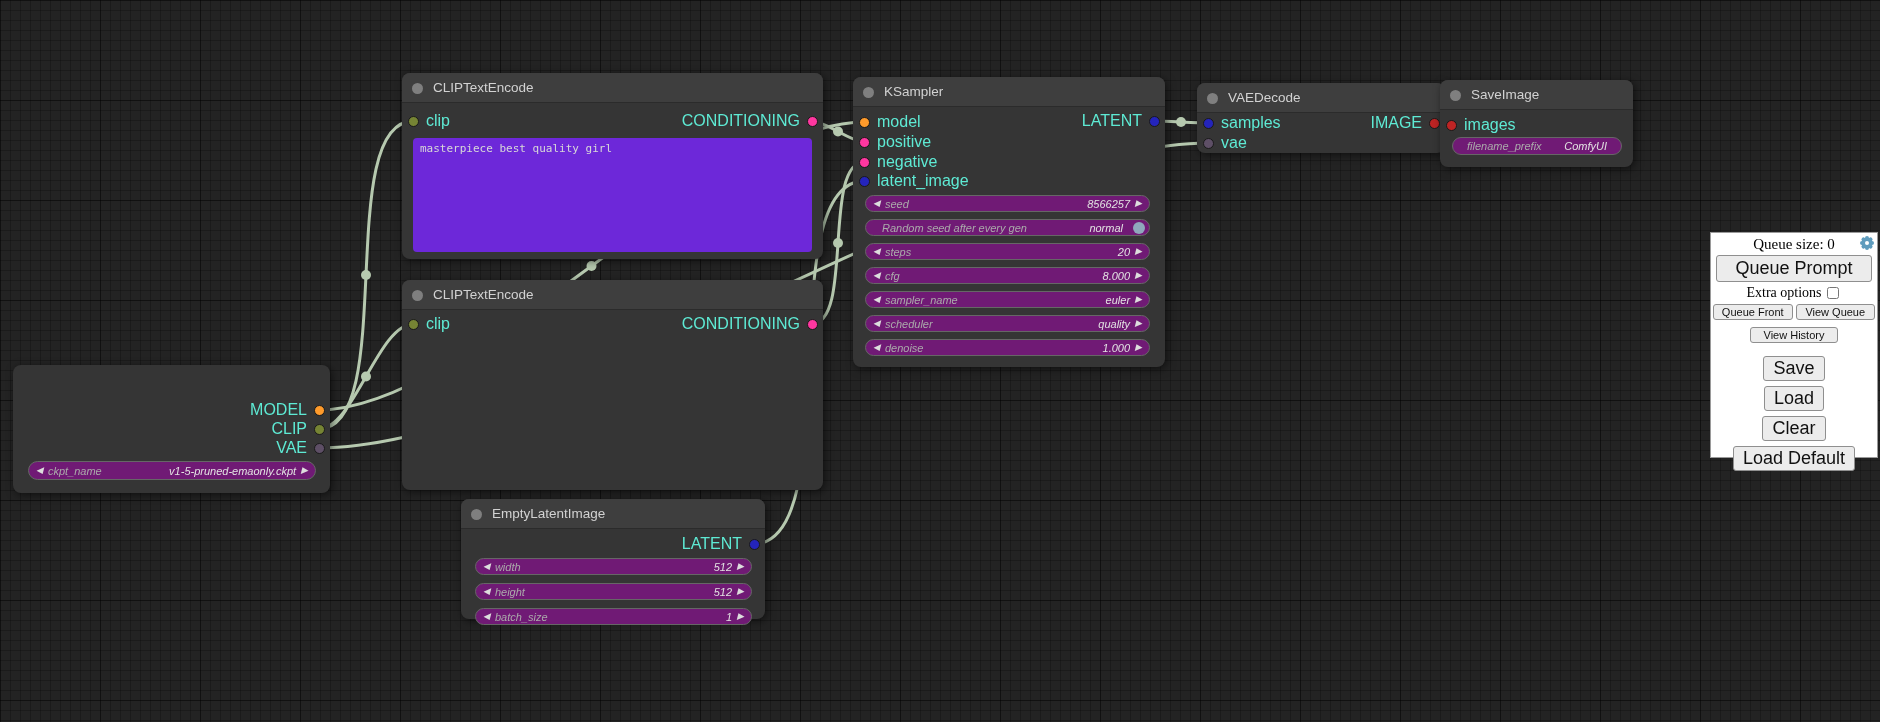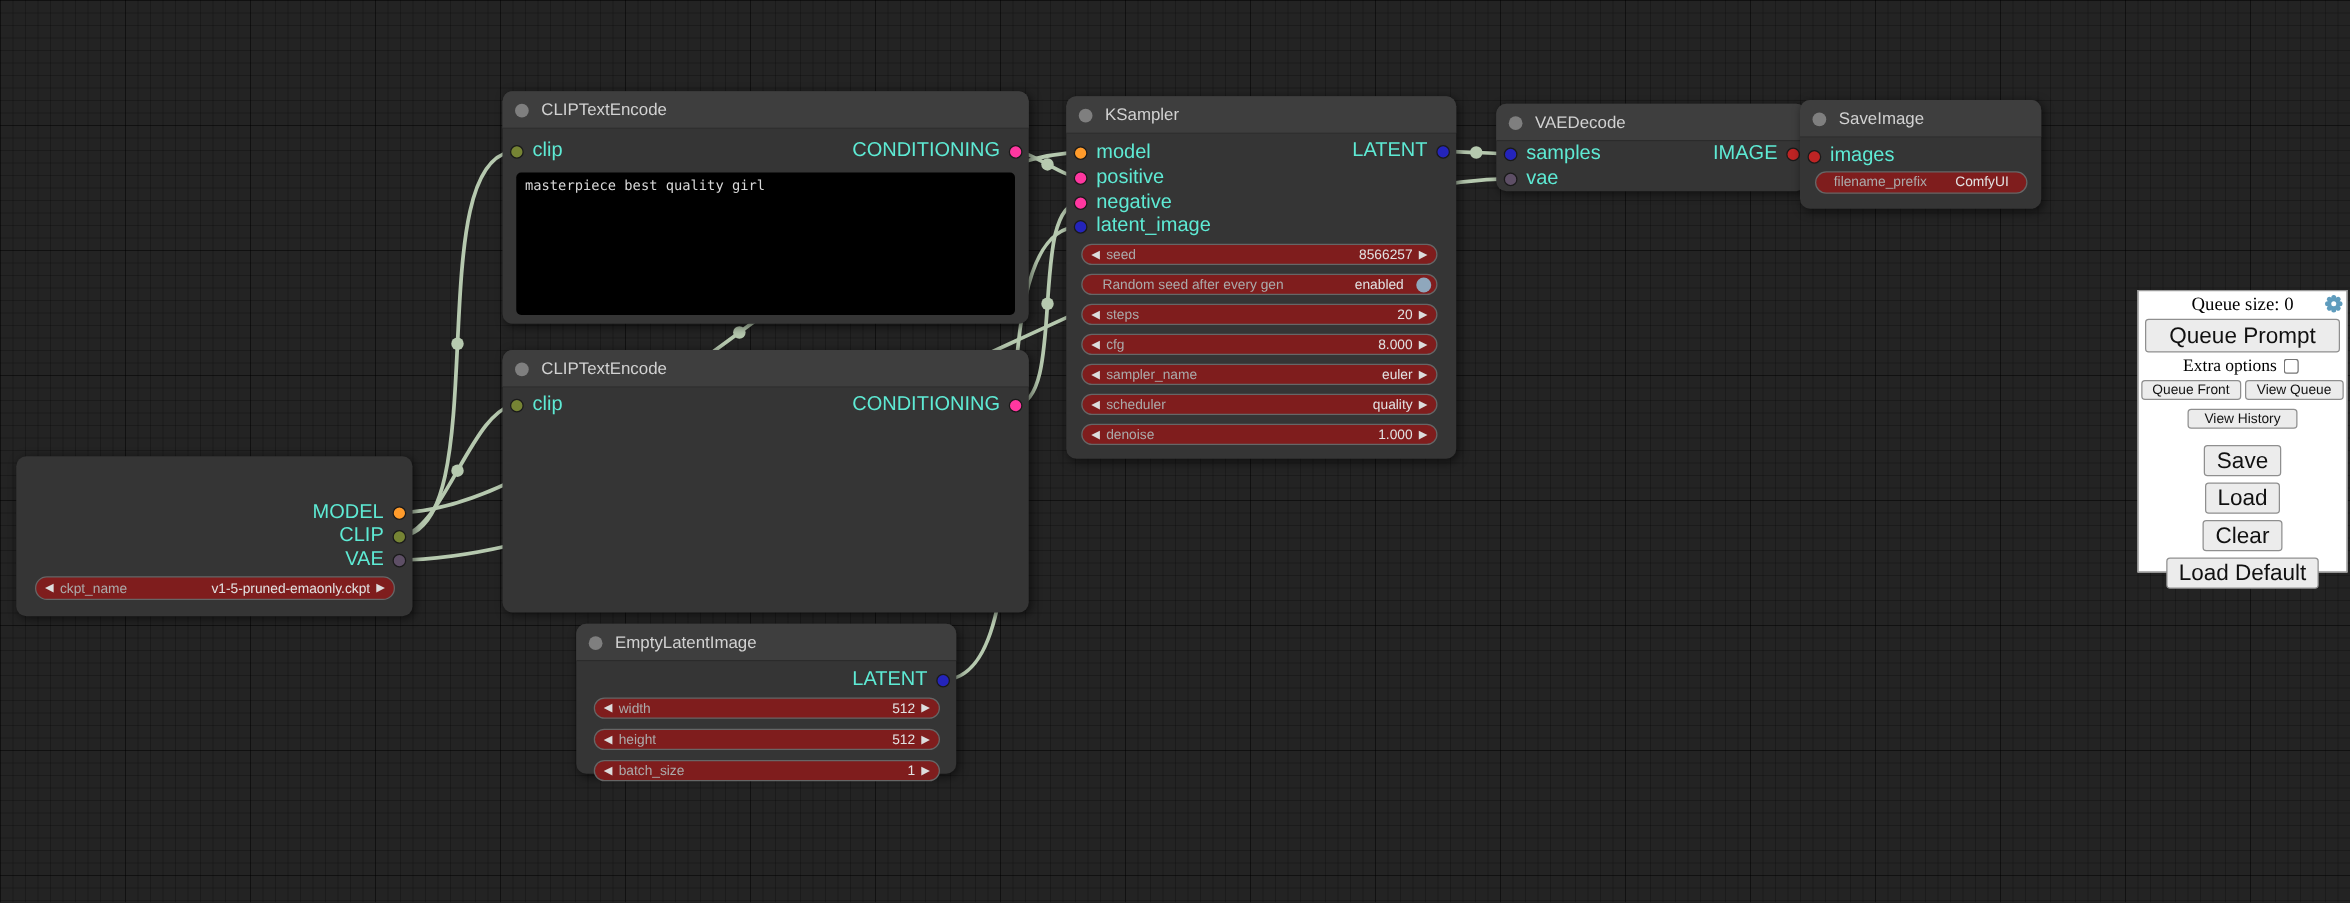--- a/index.html
+++ b/index.html
@@ -22,30 +22,30 @@
          border-radius:8px 8px 0 0;border-bottom:1px solid #2b2b2b;box-sizing:border-box;}
   .ndot{position:absolute;left:10px;top:10px;width:11px;height:11px;border-radius:50%;
         background:#7f7f7f;}
   .ntitle{position:absolute;left:31px;top:7px;font-size:13.5px;color:#d2d2d2;white-space:nowrap;}
   .prow{position:absolute;height:16px;display:flex;align-items:center;font-size:16px;color:#5eead4;white-space:nowrap;}
   .prow.in{left:6px;}
   .prow.out{right:5px;text-align:center;}
   .pdot{width:11px;height:11px;border-radius:50%;box-sizing:border-box;border:1px solid #1a1a1a;flex:0 0 auto;}
   .prow.in .plabel{margin-left:7px;}
   .prow.out .plabel{margin-right:7px;}
-  .widget{position:absolute;box-sizing:border-box;background:#7f1d1d;border:1px solid #666;
+  .widget{position:absolute;box-sizing:border-box;background:#701a75;border:1px solid #666;
           border-radius:10px;display:flex;align-items:center;font-size:11px;color:#cfcfcf;
-          padding:0 7px;gap:5px;overflow:hidden;}
+          padding:0 7px;gap:5px;overflow:hidden;font-style:italic;}
   .warrow{font-size:9px;color:#ddd;flex:0 0 auto;line-height:1;}
   .wlabel{color:#ababab;flex:0 0 auto;}
   .wvalue{margin-left:auto;color:#e2e2e2;flex:0 0 auto;}
   .wtoggle{width:12px;height:12px;border-radius:50%;flex:0 0 auto;margin-left:5px;}
   .widget.kind-toggle{padding-left:16px;padding-right:4px;}
   .widget.kind-text{padding:0 14px;}
-  .prompt{position:absolute;box-sizing:border-box;background:#000000;color:#d8d8d8;
+  .prompt{position:absolute;box-sizing:border-box;background:#6d28d9;color:#d8d8d8;
           border:none;border-radius:4px;resize:none;padding:4px 7px;
           font-family:"DejaVu Sans Mono", monospace;font-size:11px;line-height:1.3;outline:none;}
   
   #menu{position:absolute;z-index:3;left:1710px;top:232px;width:168px;height:226px;
         background:#fff;border:1px solid #9a9a9a;box-sizing:border-box;color:#000;}
   .m-top{position:relative;height:16px;padding-top:3px;text-align:center;
          font-family:"Liberation Serif", serif;font-size:15px;}
   .gear{position:absolute;right:3px;top:3px;width:14px;height:14px;cursor:pointer;}
   .gear .bar{position:absolute;left:0;top:5px;width:14px;height:4px;border-radius:2px;background:#5f9cbd;}
   .gear .core{position:absolute;inset:2px;border-radius:50%;background:#5f9cbd;}
@@ -162,21 +162,21 @@
           <span class="pdot" style="background:#2424bb"></span>
         </div>
         <div class="widget kind-combo" style="left: 12px; top: 118px; width: 285px; height: 17px;">
           <span class="warrow">◀</span>
           <span class="wlabel">seed</span>
           <span class="wvalue">8566257</span>
           <span class="warrow">▶</span>
         </div>
         <div class="widget kind-toggle" style="left: 12px; top: 142px; width: 285px; height: 17px; justify-content: center;">
           <span class="wlabel">Random seed after every gen</span>
-          <span class="wvalue">enabled</span>
+          <span class="wvalue">normal</span>
           <span class="wtoggle" style="background:#8fa7bc"></span>
         </div>
         <div class="widget kind-combo" style="left: 12px; top: 166px; width: 285px; height: 17px;">
           <span class="warrow">◀</span>
           <span class="wlabel">steps</span>
           <span class="wvalue">20</span>
           <span class="warrow">▶</span>
         </div>
         <div class="widget kind-combo" style="left: 12px; top: 190px; width: 285px; height: 17px;">
           <span class="warrow">◀</span>

